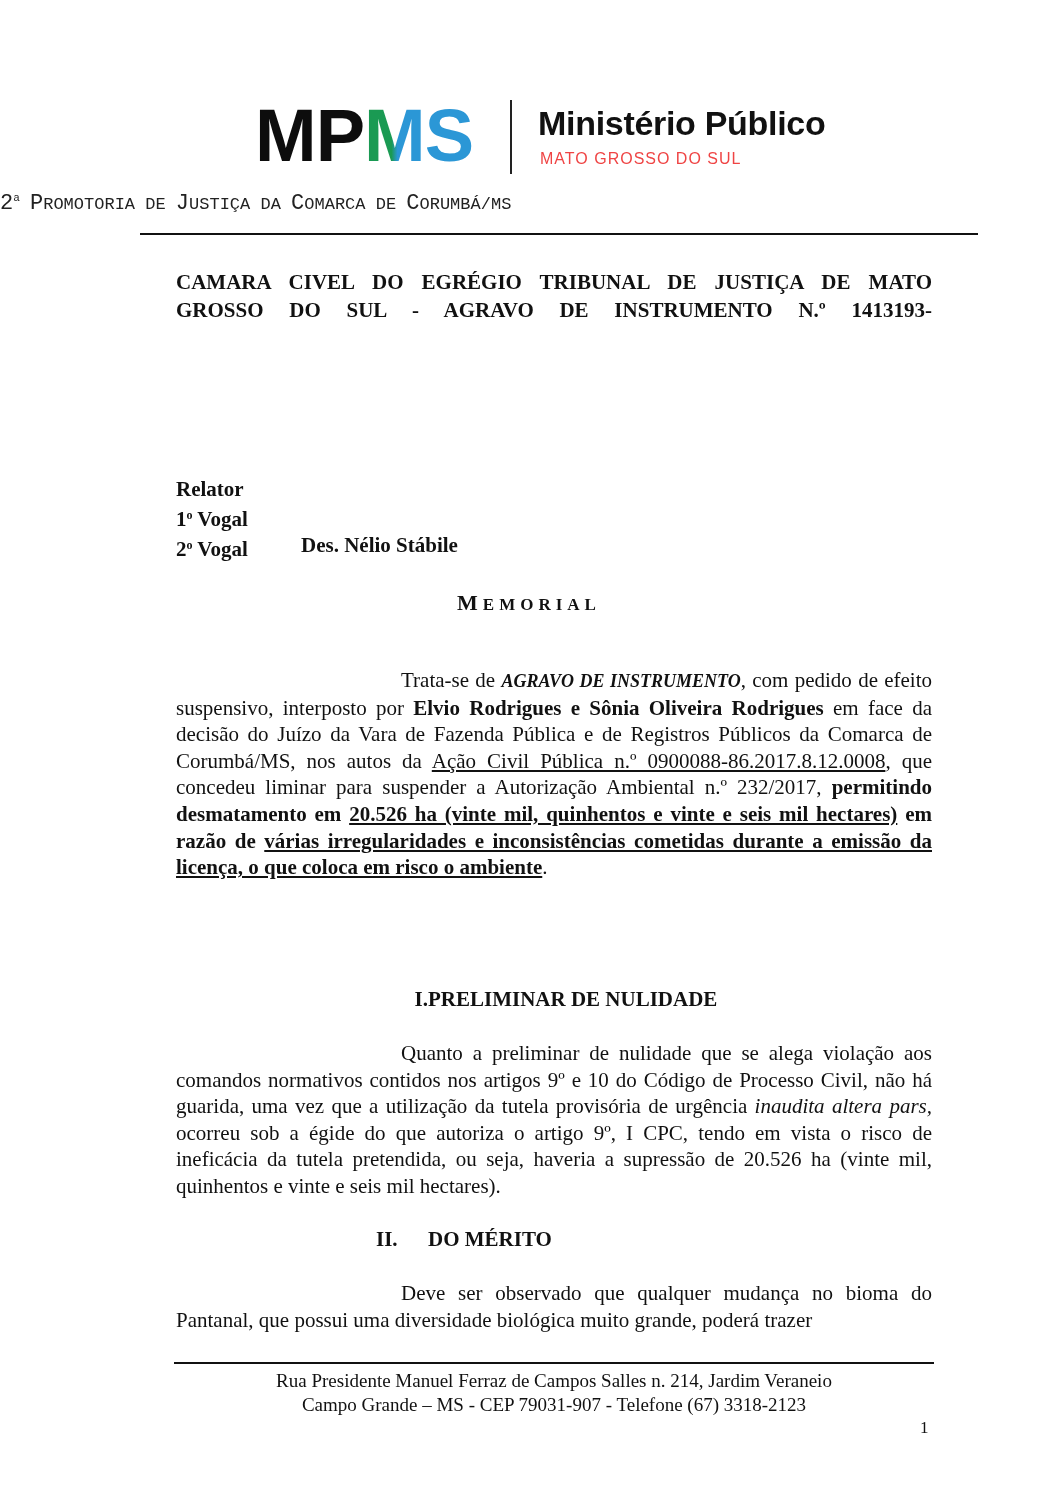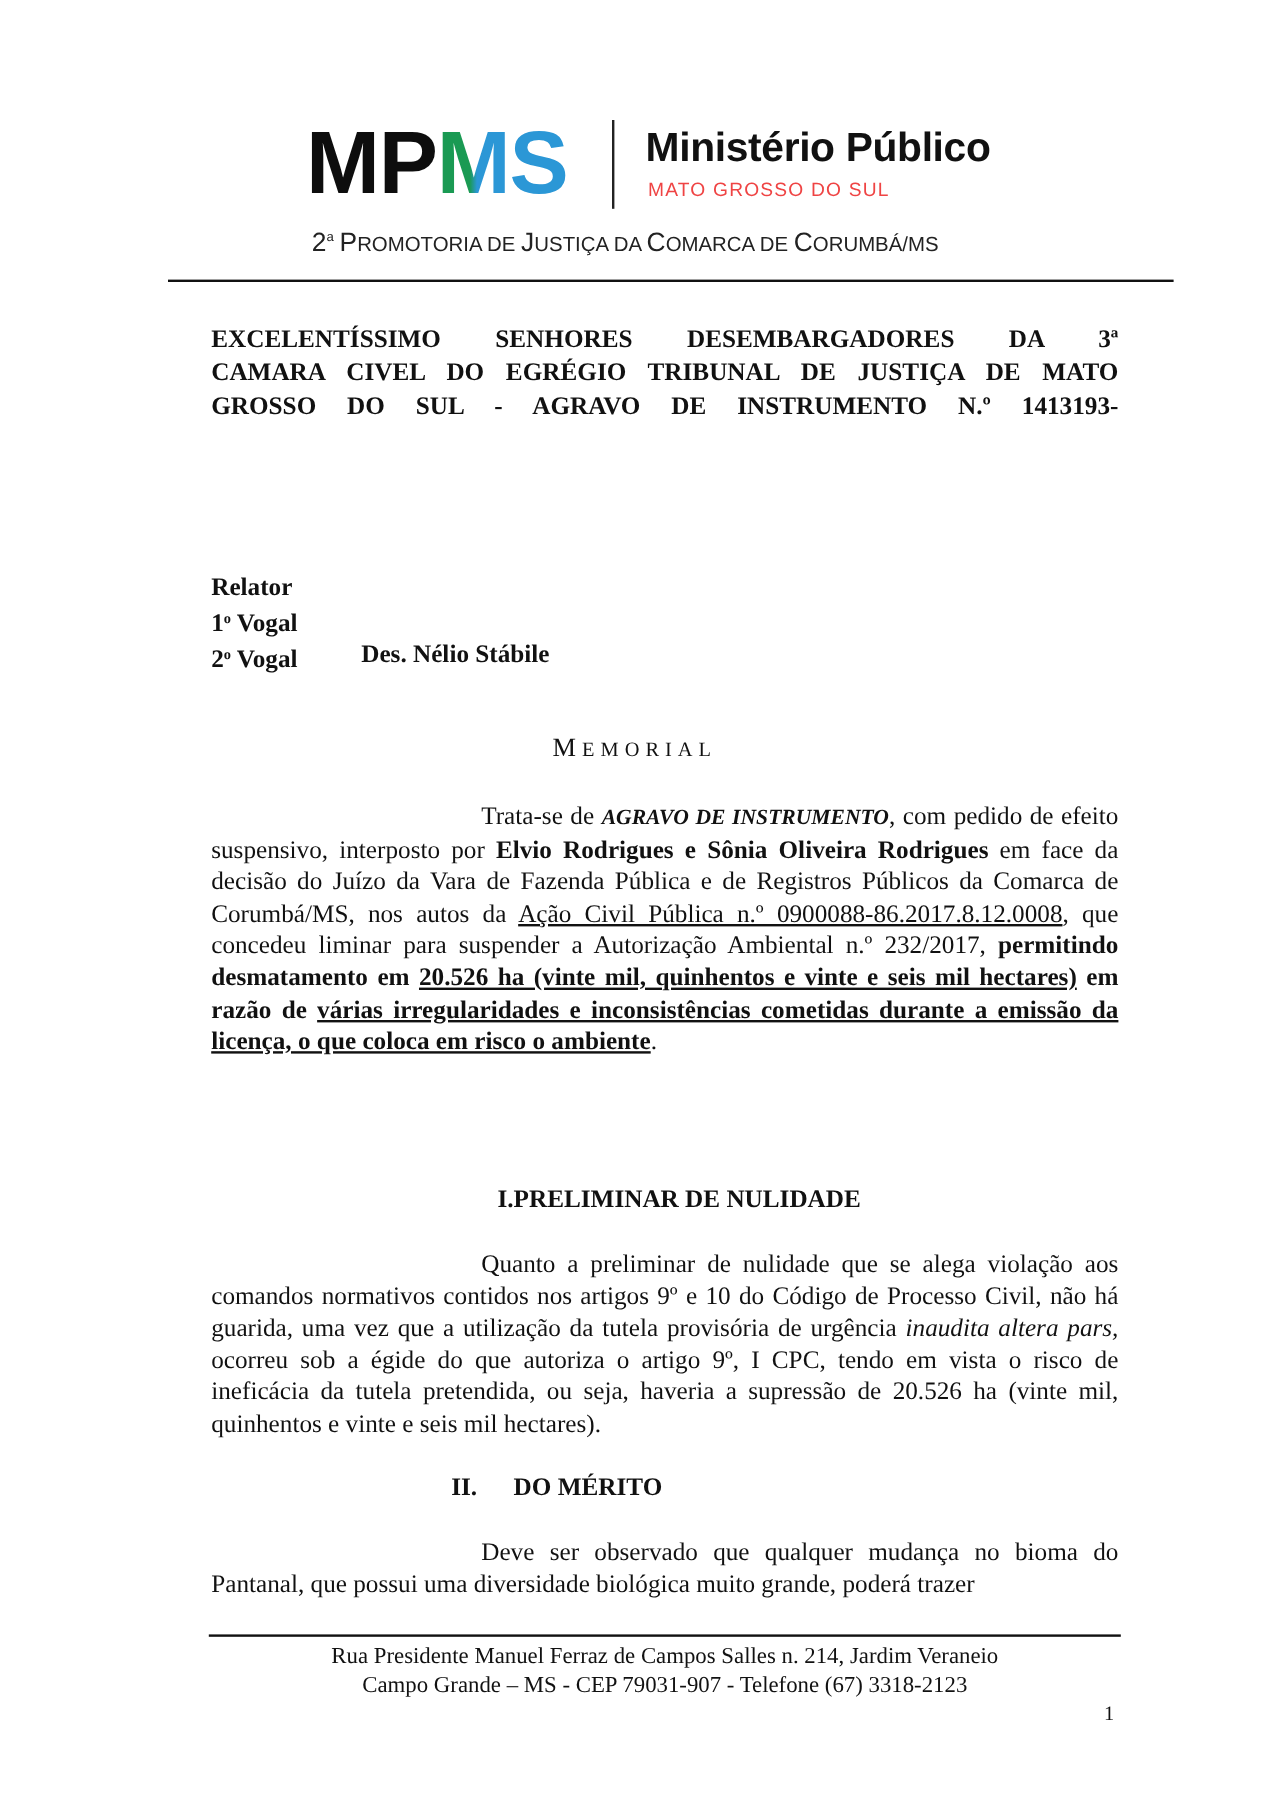--- a/index.html
+++ b/index.html
@@ -28,22 +28,22 @@
       font-family: "Liberation Sans", "DejaVu Sans", sans-serif;
       font-weight: bold; font-size: 34px; line-height: 40px; color: #111; white-space: nowrap;
       letter-spacing: -0.3px;
     }
     .logo-subtitle {
       left: 540px; top: 148px;
       font-family: "Liberation Sans", "DejaVu Sans", sans-serif;
       font-size: 16px; line-height: 22px; color: #ef4444; letter-spacing: 1px; white-space: nowrap;
     }
     .promotoria {
-      left: 0; width: 1042px; top: 186px; text-align: center;
-      font-family: Liberation Sans, sans-serif;
+      left: 0; width: 1042px; top: 186px; text-align: left;
+      font-family: Liberation Mono, monospace;
       font-size: 17px; line-height: 24px; color: #222; white-space: nowrap;
     }
     .promotoria .big { font-size: 22px; }
     .promotoria sup { font-size: 11px; vertical-align: 8px; }
     .header-rule { left: 140px; top: 233px; width: 838px; height: 2px; background: #111; }
 
     
     .content { left: 176px; width: 756px; font-size: 21px; }
     .addressee {
       top: 268px; font-weight: bold; line-height: 28px; text-align: justify;
@@ -51,22 +51,22 @@
     }
     .addressee .line { display: block; text-align: justify; text-align-last: justify; }
     .addressee .line.last { text-align-last: left; }
 
     .panel { top: 455px; font-weight: bold; line-height: 26px; margin-top: 21px; }
     .panel .row { display: flex; }
     .panel .role { width: 125px; }
     .panel sup { font-size: 12px; vertical-align: 7px; }
 
     .memorial-title {
-      left: 0; width: 1058px; top: 610px; text-align: center;
-      font-weight: normal; font-size: 17px; letter-spacing: 5px;
+      left: 0; width: 1058px; top: 590px; text-align: center;
+      font-weight: bold; font-size: 17px; letter-spacing: 5px;
     }
     .memorial-title .cap { font-size: 22px; }
 
     .para { line-height: 26.6px; text-align: justify; }
     .para .indent { display: inline-block; width: 225px; }
     .para1 { top: 667px; }
     .para1 .ital { font-style: italic; font-weight: bold; font-size: 18px; }
     .u { text-decoration: underline; text-underline-offset: 2px; }
     .b { font-weight: bold; }
 
@@ -100,21 +100,20 @@
 <div class="abs logo-title">Ministério Público</div>
 <div class="abs logo-subtitle">MATO GROSSO DO SUL</div>
 
 <div class="abs promotoria">
   <span class="big">2</span><sup>a</sup>
   <span class="big">P</span><span>ROMOTORIA DE </span><span class="big">J</span><span>USTIÇA DA </span><span class="big">C</span><span>OMARCA DE </span><span class="big">C</span><span>ORUMBÁ/MS</span>
 </div>
 <div class="abs header-rule"></div>
 
 <div class="abs content addressee">
-  <span class="line">EXCELENTÍSSIMO SENHORES DESEMBARGADORES DA 3ª</span>
   <span class="line">CAMARA CIVEL DO EGRÉGIO TRIBUNAL DE JUSTIÇA DE MATO</span>
   <span class="line">GROSSO DO SUL - AGRAVO DE INSTRUMENTO N.º 1413193-</span>
 </div>
 
 <div class="abs content panel">
   <div class="row">
     <span class="role"><span>Relator</span></span>
   </div>
   <div class="row">
     <span class="role"><span>1</span><sup>o</sup><span> Vogal</span></span>

